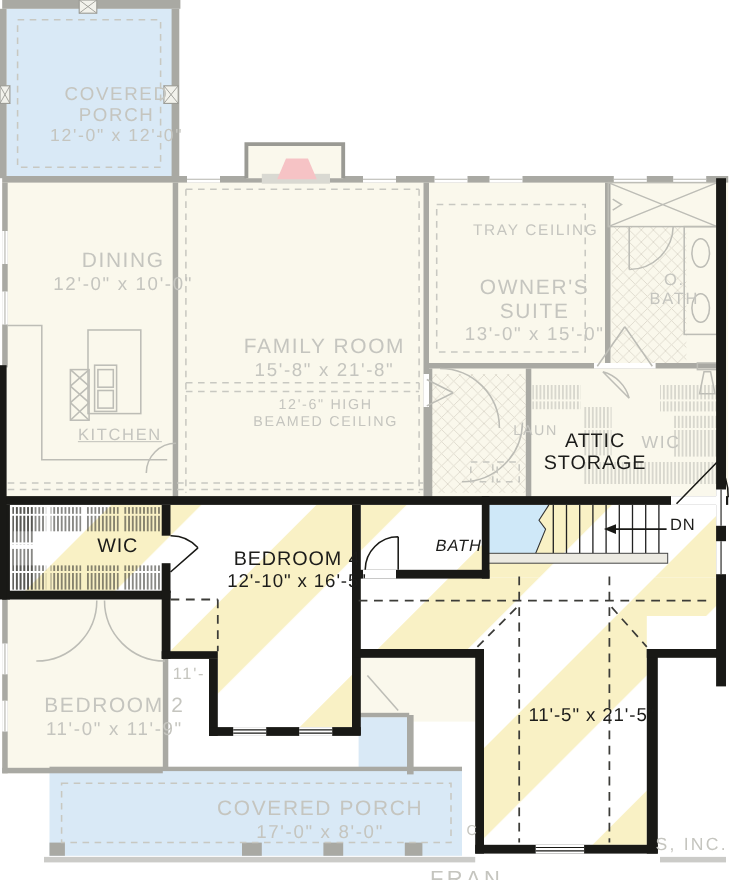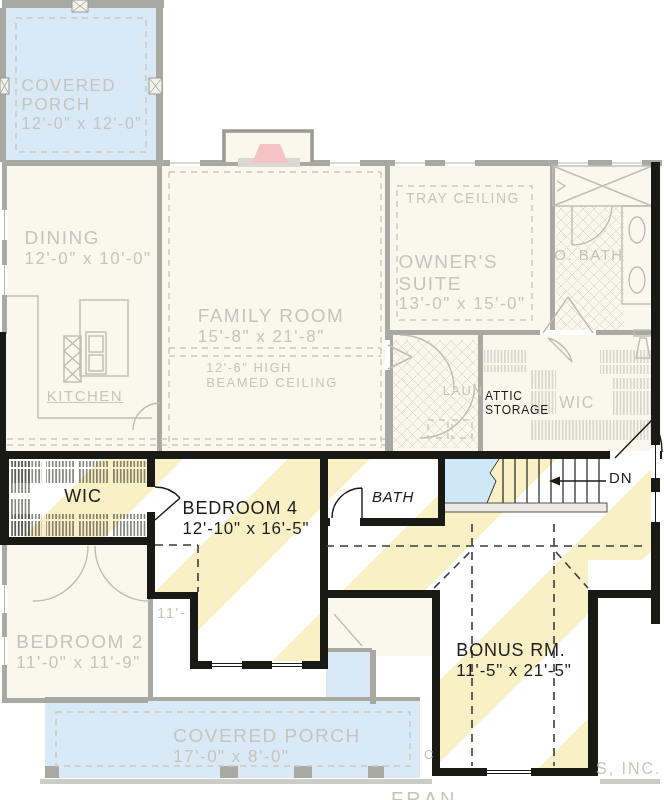--- a/index.html
+++ b/index.html
@@ -1,20 +1,20 @@
 <!DOCTYPE html>
 <html><head>
 <meta charset="utf-8">
 <style>
   html,body{margin:0;padding:0;background:#fff;}
   .stage{position:relative;width:664px;height:800px;background:#ffffff;overflow:hidden;
          font-family:"Liberation Sans",sans-serif;}
   .stage svg{position:absolute;left:0;top:0;}
-  .lbl{position:absolute;white-space:pre-line;transform:translateX(-50%);
-       line-height:1.13;letter-spacing:1.5px;pointer-events:none;}
+  .lbl{position:absolute;white-space:pre-line;text-align:center;transform:translateX(-50%);
+       line-height:1.13;letter-spacing:1.5px;pointer-events:none;margin-left:24px;}
   .lbl-l{position:absolute;white-space:pre;line-height:1.1;letter-spacing:1.5px;pointer-events:none;}
   .ghost{color:#c5c5bf;}
   .dark{color:#1c1c1a;letter-spacing:0.8px;}
   .dims{display:block;}
 </style>
 </head>
 <body>
 
 <div class="stage">
 
@@ -271,37 +271,37 @@
 </div>
 
 <div class="lbl ghost" style="left:271px;top:284px;font-size:19px;">
   <span>FAMILY ROOM</span>
   <span class="dims" style="font-size:17px">15'-8" x 21'-8"</span>
 </div>
 
 <div class="lbl ghost" style="left:272px;top:361px;font-size:13px;">12'-6" HIGH
 BEAMED CEILING</div>
 
-<div class="lbl ghost" style="left:463px;top:191px;font-size:14px;">TRAY CEILING</div>
+<div class="lbl ghost" style="left:463px;top:202px;font-size:14px;">TRAY CEILING</div>
 
 <div class="lbl ghost" style="left:462px;top:230px;font-size:19px;">
   <span>OWNER'S
 SUITE</span>
   <span class="dims" style="font-size:17px">13'-0" x 15'-0"</span>
 </div>
 
 <div class="lbl ghost" style="left:589px;top:247px;font-size:15px;">O. BATH</div>
 
 <div class="lbl ghost" style="left:85px;top:388px;font-size:15px;text-decoration:underline;">KITCHEN</div>
 
 <div class="lbl ghost" style="left:463px;top:384px;font-size:13px;">LAUN</div>
 
 <div class="lbl ghost" style="left:577px;top:394px;font-size:16px;">WIC</div>
 
-<div class="lbl dark" style="left:517px;top:390px;font-size:12px;">ATTIC
+<div class="lbl dark" style="left:517px;top:390px;font-size:18px;">ATTIC
 STORAGE</div>
 
 <div class="lbl dark" style="left:83px;top:486px;font-size:18px;">WIC</div>
 
 <div class="lbl dark" style="left:246px;top:478px;font-size:18px;">
   <span>BEDROOM 4</span>
   <span class="dims" style="font-size:17px">12'-10" x 16'-5"</span>
 </div>
 
 <div class="lbl dark" style="left:393px;top:489px;font-size:15px;font-style:italic;">BATH</div>
@@ -309,21 +309,20 @@
 <div class="lbl-l dark" style="left:609px;top:470px;font-size:15px;">DN</div>
 
 <div class="lbl ghost" style="left:80px;top:610px;font-size:19px;">
   <span>BEDROOM 2</span>
   <span class="dims" style="font-size:17px">11'-0" x 11'-9"</span>
 </div>
 
 <div class="lbl-l ghost" style="left:157px;top:605px;font-size:15px;">11'-</div>
 
 <div class="lbl dark" style="left:514px;top:620px;font-size:18px;">
-  <span>BONUS RM.</span>
   <span class="dims" style="font-size:17px">11'-5" x 21'-5"</span>
 </div>
 
 <div class="lbl ghost" style="left:267px;top:704px;font-size:19px;">
   <span>COVERED PORCH</span>
   <span class="dims" style="font-size:17px">17'-0" x 8'-0"</span>
 </div>
 
 <div class="lbl-l ghost" style="left:424px;top:748px;font-size:13px;letter-spacing:2px;">C</div>
 <div class="lbl-l ghost" style="left:391px;top:788px;font-size:20px;letter-spacing:3px;">FRAN</div>

